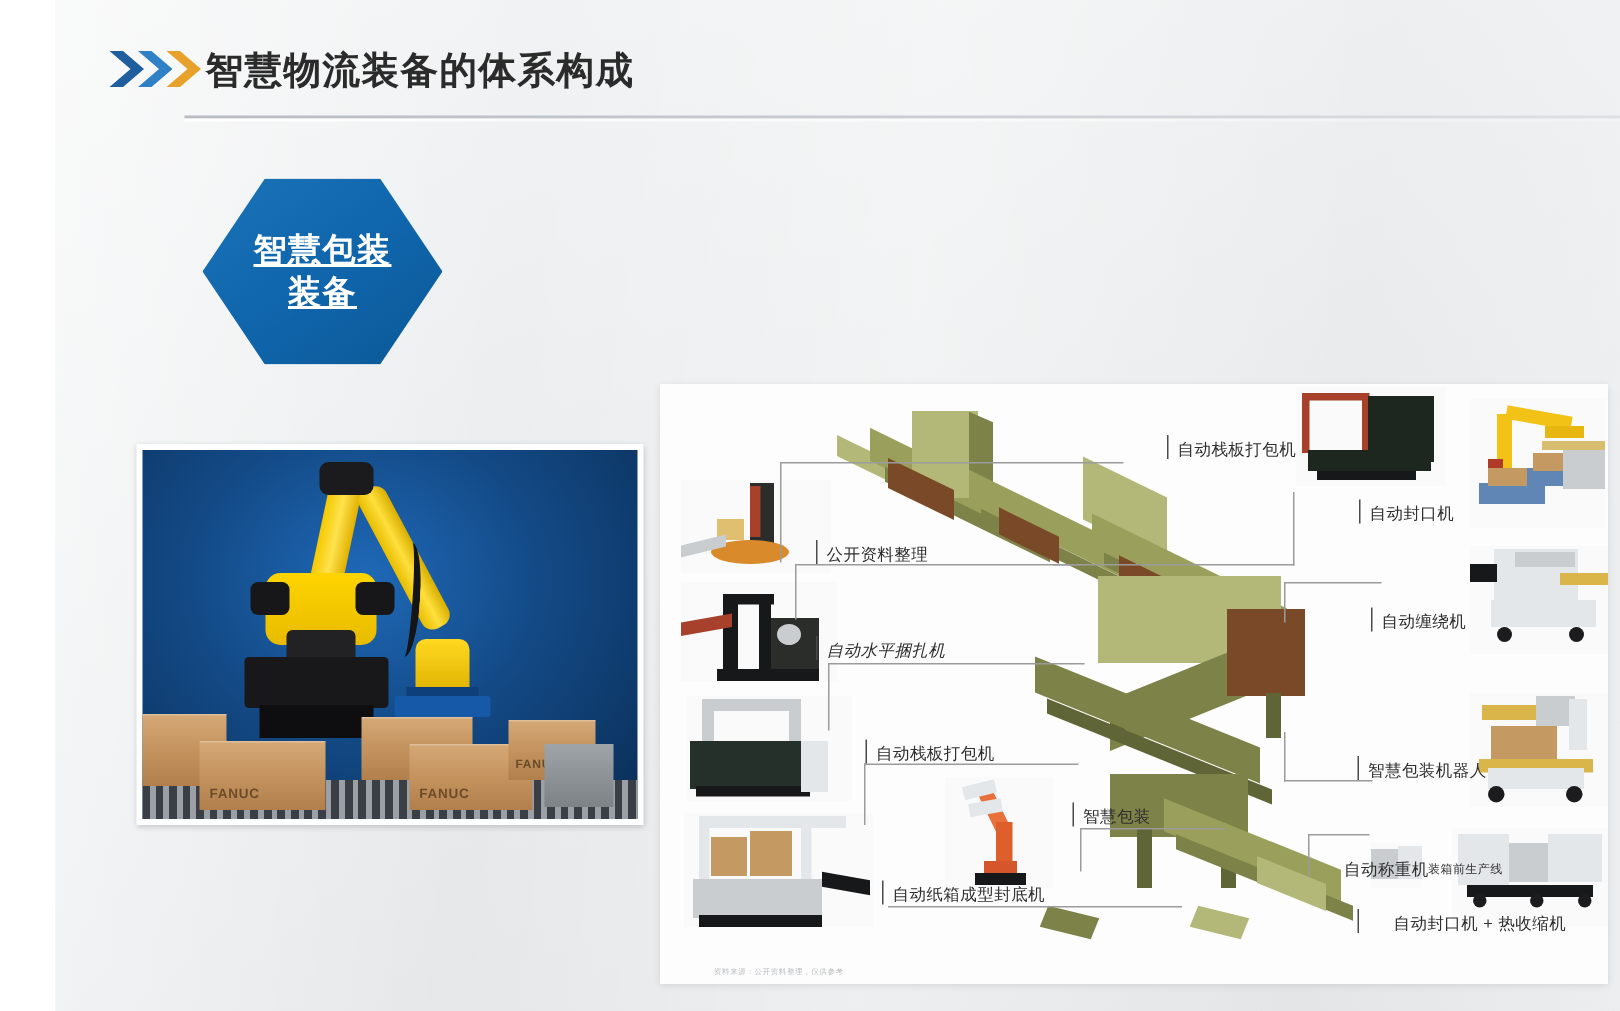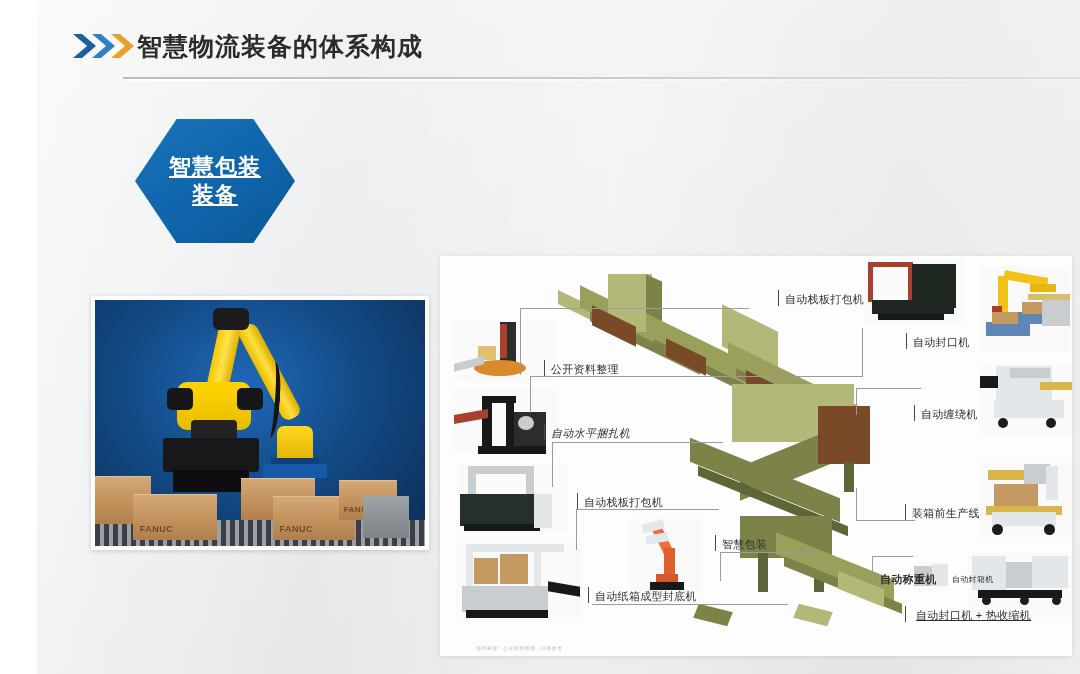--- a/index.html
+++ b/index.html
@@ -487,23 +487,23 @@
     <div class="dg-tick" style="left:275px; top:279px; height:16px;"></div>
     <div class="dg-tick" style="left:148px; top:331px; height:16px;"></div>
     <div class="dg-tick" style="left:465px; top:350px; height:16px;"></div>
 
     <div class="dg-label" style="left:345px; top:36px;">自动栈板打包机</div>
     <div class="dg-label" style="left:473px; top:79px;">自动封口机</div>
     <div class="dg-label" style="left:111px; top:106px;">公开资料整理</div>
     <div class="dg-label" style="left:111px; top:170px;font-style:italic;">自动水平捆扎机</div>
     <div class="dg-label" style="left:144px; top:239px;">自动栈板打包机</div>
     <div class="dg-label" style="left:481px; top:151px;">自动缠绕机</div>
-    <div class="dg-label" style="left:472px; top:250px;">装箱前生产线</div>
+    <div class="dg-label" style="left:472px; top:250px;">智慧包装机器人</div>
     <div class="dg-label" style="left:282px; top:281px;">智慧包装</div>
     <div class="dg-label" style="left:155px; top:333px;">自动纸箱成型封底机</div>
-    <div class="dg-label" style="left:440px; top:316px;font-weight:bold;">自动称重机</div>
-    <div class="dg-label" style="left:512px; top:318px; font-size:8px;">自动封箱机</div>
-    <div class="dg-label" style="left:476px; top:352px;text-decoration:underline;">自动封口机 + 热收缩机</div>
+    <div class="dg-label" style="left:456px; top:316px;">自动称重机</div>
+    <div class="dg-label" style="left:512px; top:318px; font-size:8px;">装箱前生产线</div>
+    <div class="dg-label" style="left:489px; top:352px;">自动封口机 + 热收缩机</div>
 
     <div class="panel-footer">资料来源：公开资料整理，仅供参考</div>
   </div>
 
 </div>
 
 </body></html>

